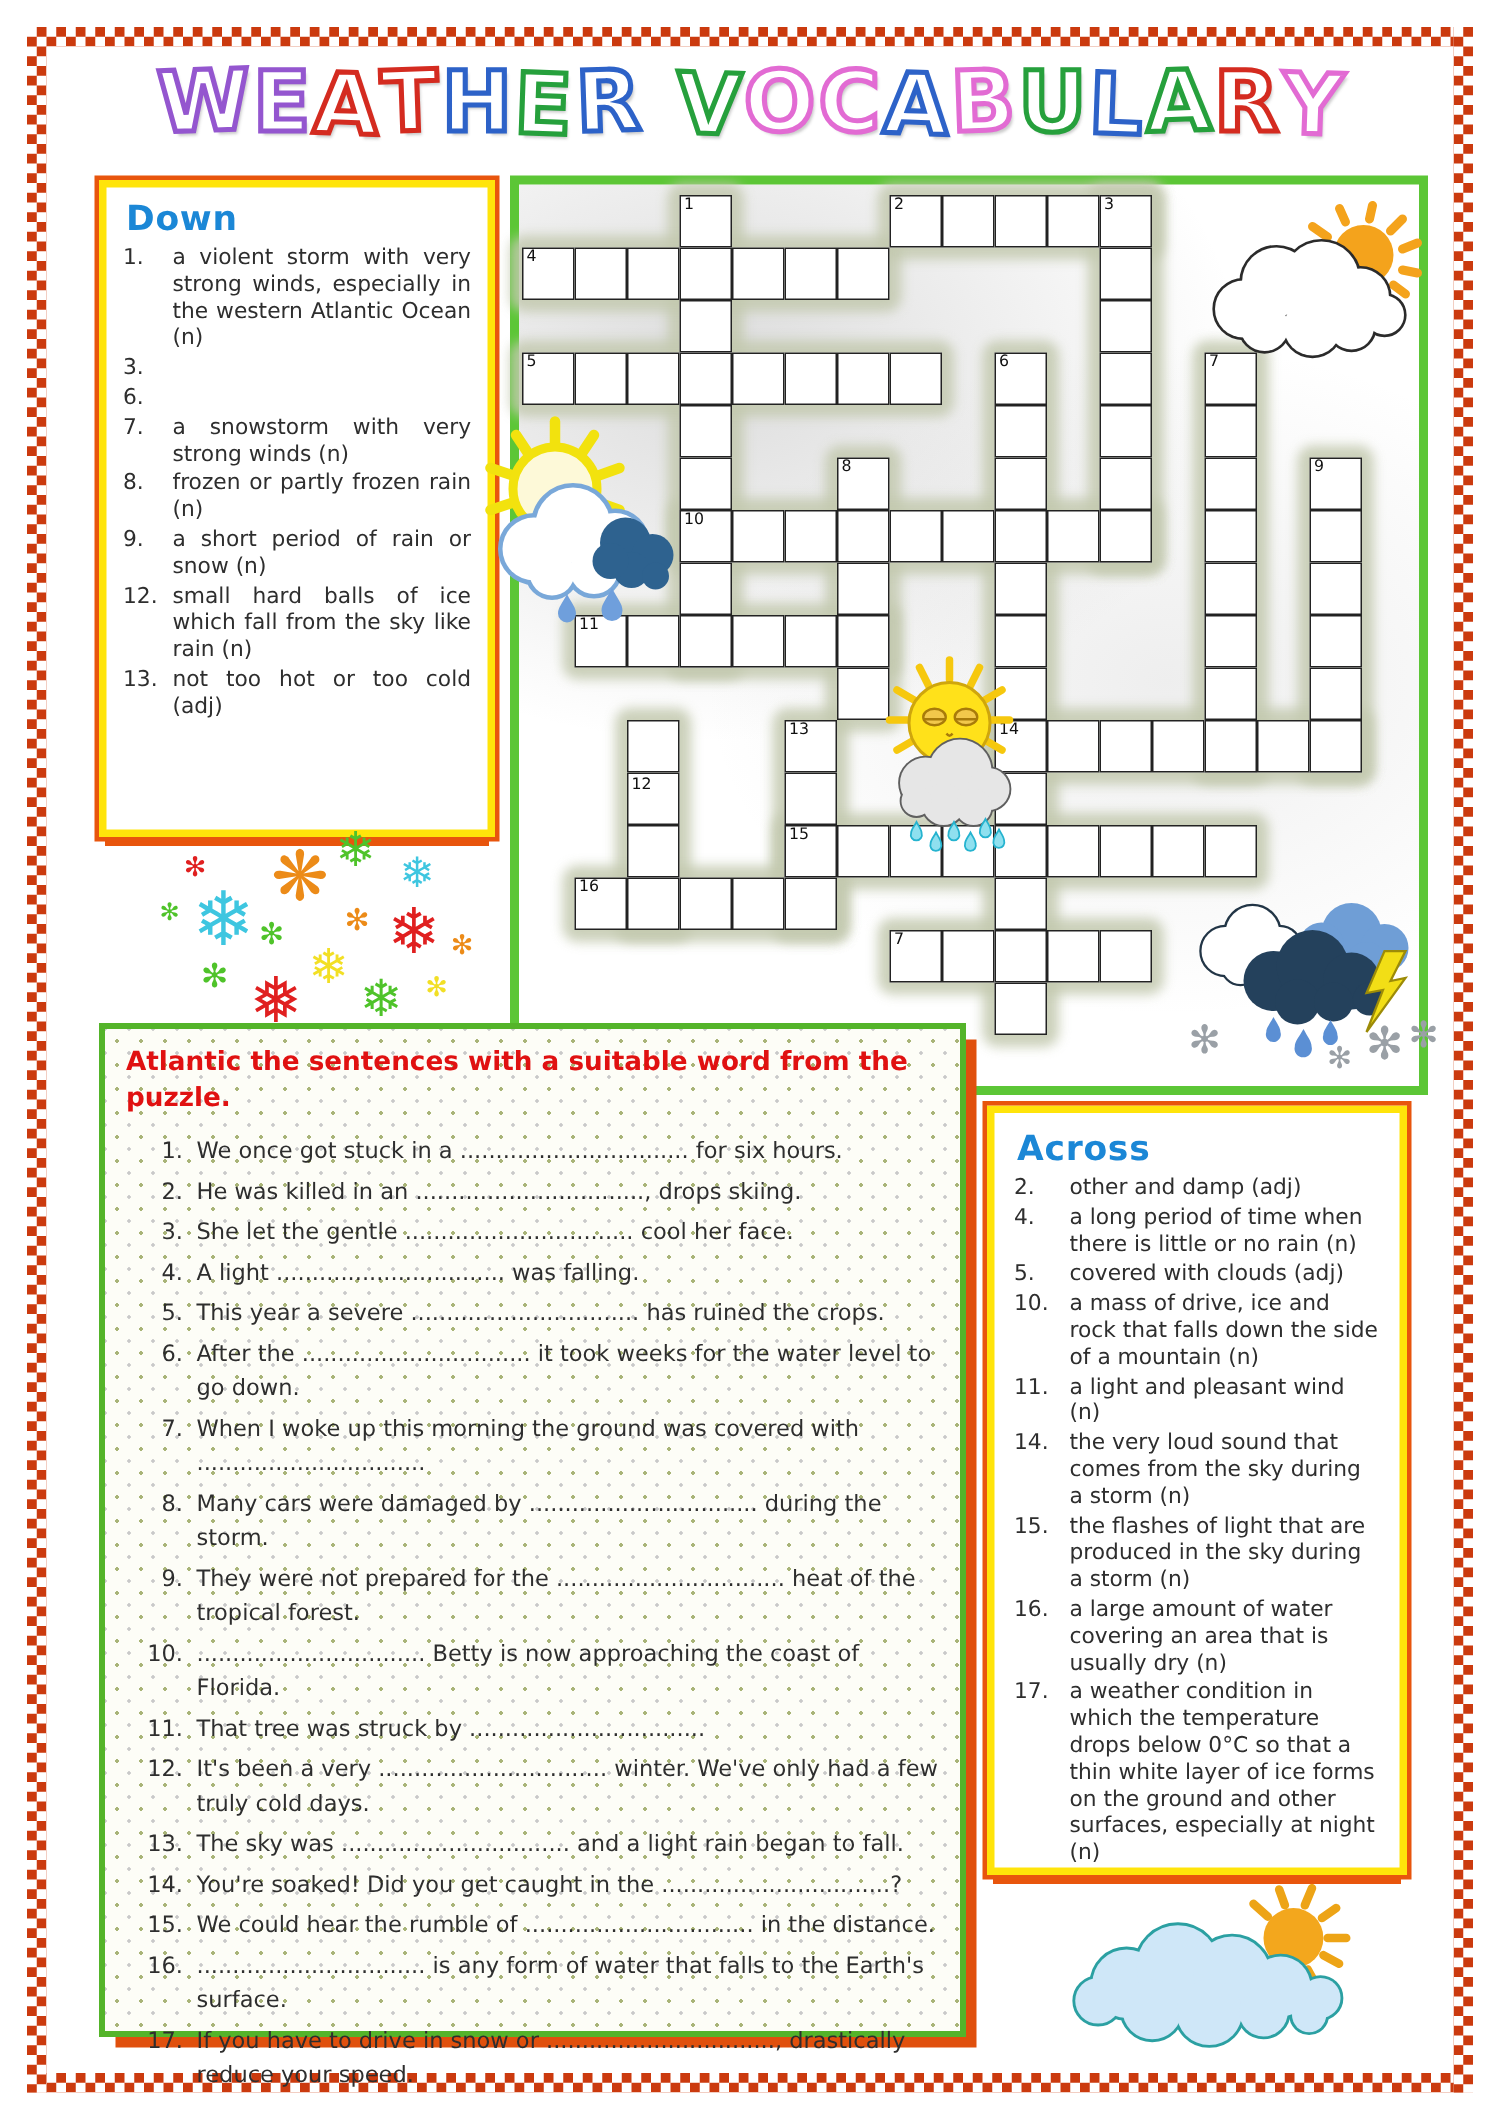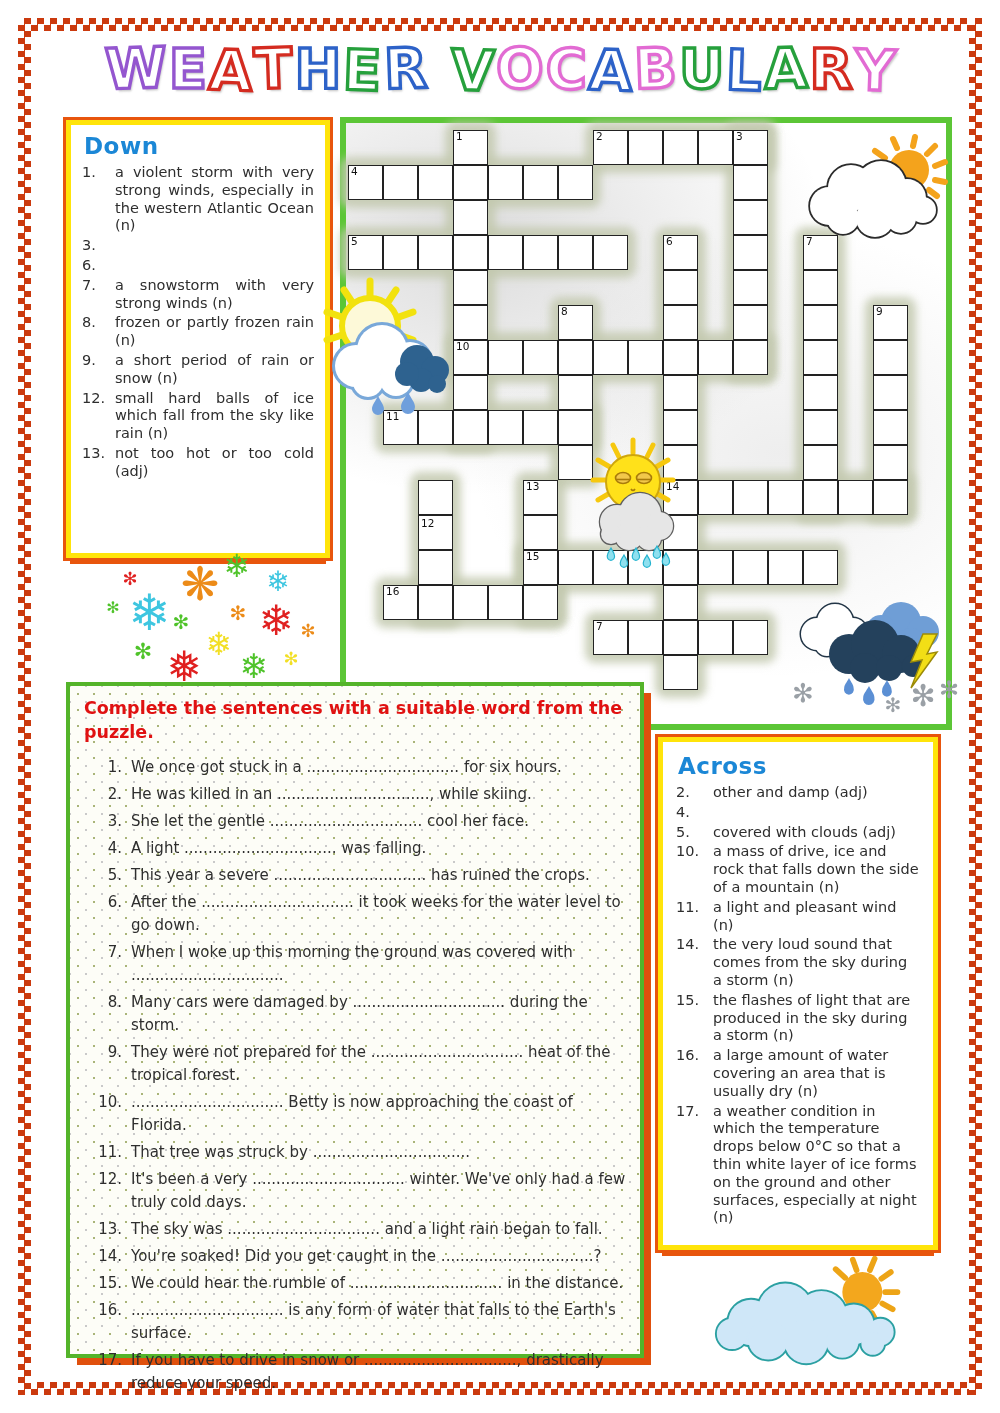--- a/index.html
+++ b/index.html
@@ -264,29 +264,29 @@
         <div class="cellnum" style="left: 72px; top: 357px; margin-top: 37px;">12</div>
         <div class="cellnum" style="left: 177px; top: 357px;">13</div>
         <div class="cellnum" style="left: 317px; top: 357px;">14</div>
         <div class="cellnum" style="left: 177px; top: 427px;">15</div>
         <div class="cellnum" style="left: 37px; top: 462px;">16</div>
         <div class="cellnum" style="left: 247px; top: 497px;">7</div>
       </div>
   </section>
 
   <section id="sentPanel">
-    <div class="s-title">Complete the sentences with a suitable word from the puzzle.</div>
+    <div class="s-title">Atlantic the sentences with a suitable word from the puzzle.</div>
     <div class="s-items">
         <div class="row">
           <span class="num">1.</span>
           <span class="txt">We once got stuck in a ................................ for six hours.</span>
         </div>
         <div class="row">
           <span class="num">2.</span>
-          <span class="txt">He was killed in an ................................, while skiing.</span>
+          <span class="txt">He was killed in an ................................, drops skiing.</span>
         </div>
         <div class="row">
           <span class="num">3.</span>
           <span class="txt">She let the gentle ................................ cool her face.</span>
         </div>
         <div class="row">
           <span class="num">4.</span>
           <span class="txt">A light ................................ was falling.</span>
         </div>
         <div class="row">
@@ -346,20 +346,21 @@
 
   <section id="acrossPanel" class="panel-yellow">
     <div class="panel-title">Across</div>
     <div class="clues">
         <div class="row">
           <span class="num">2.</span>
           <span class="txt">other and damp (adj)</span>
         </div>
         <div class="row">
           <span class="num">4.</span>
+          <span class="txt">a long period of time when there is little or no rain (n)</span>
         </div>
         <div class="row">
           <span class="num">5.</span>
           <span class="txt">covered with clouds (adj)</span>
         </div>
         <div class="row">
           <span class="num">10.</span>
           <span class="txt">a mass of drive, ice and rock that falls down the side of a mountain (n)</span>
         </div>
         <div class="row">

